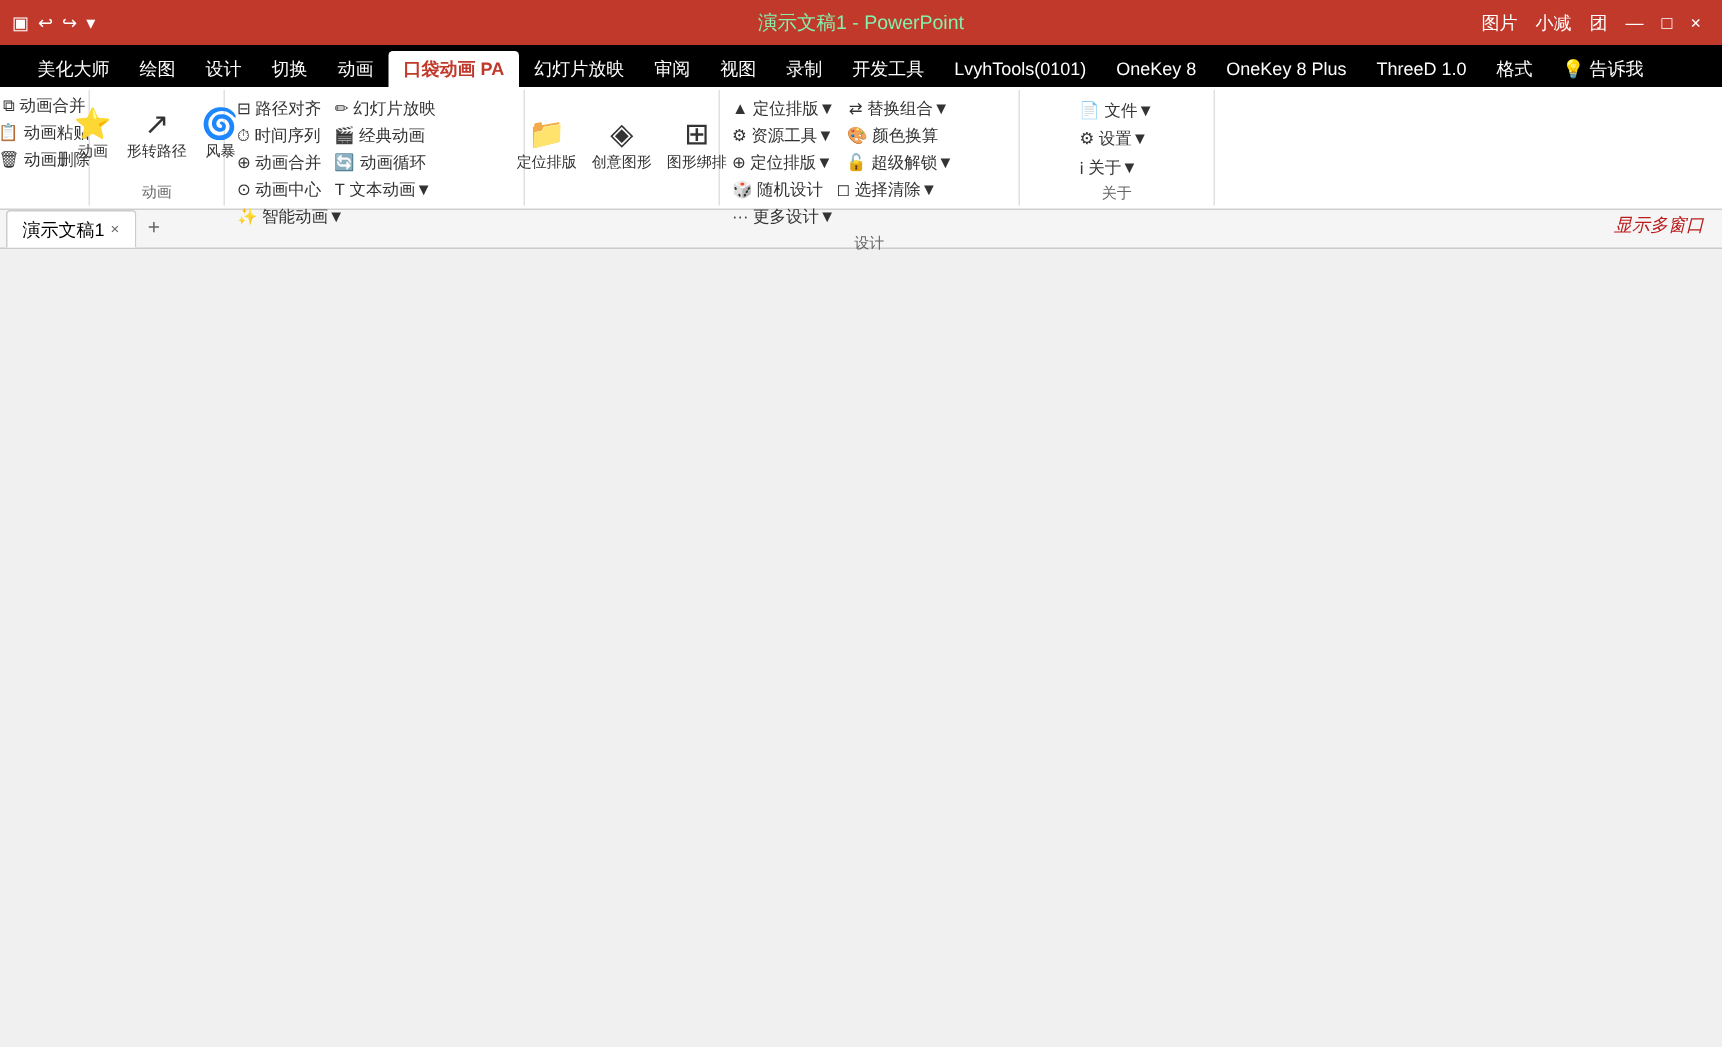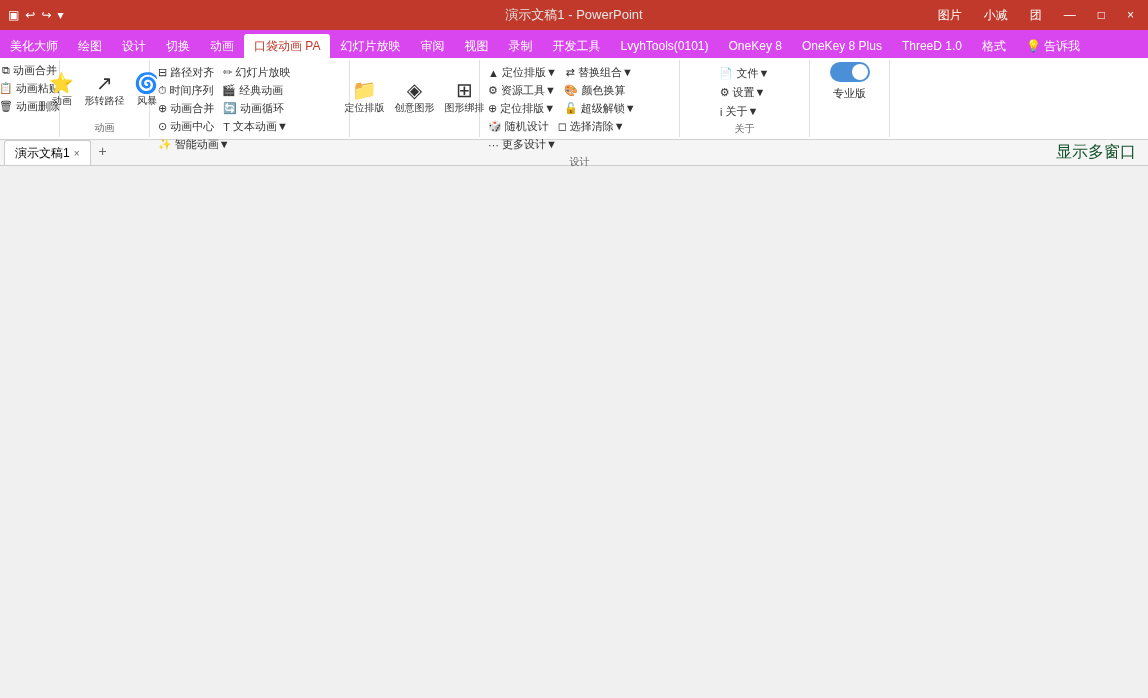--- a/index.html
+++ b/index.html
@@ -9,43 +9,43 @@
     #title-bar {
       height: 30px;
       background: #c0392b;
       display: flex;
       align-items: center;
       justify-content: space-between;
       padding: 0 8px;
       color: white;
     }
     #title-bar .left { display: flex; align-items: center; gap: 6px; font-size: 12px; }
-    #title-bar .center { position: absolute; left: 50%; transform: translateX(-50%); font-size: 13px; color: #e5e5e5; }
-    #title-bar .right { display: flex; align-items: center; gap: 10px; font-size: 12px; }
+    #title-bar .center { position: absolute; left: 50%; transform: translateX(-50%); font-size: 13px; color: #86efac; }
+    #title-bar .right { display: flex; align-items: center; font-size: 12px; }
     #title-bar .right span { cursor: pointer; padding: 2px 6px; }
 
     
     #ribbon-tabs {
       height: 28px;
-      background: #d946ef;
+      background: #000000;
       display: flex;
       align-items: flex-end;
-      padding: 0 0;
+      padding: 0 15px;
     }
     .ribbon-tab {
       padding: 4px 10px;
       font-size: 12px;
       color: white;
       cursor: pointer;
       border-radius: 3px 3px 0 0;
       height: 24px;
       display: flex;
       align-items: center;
     }
-    .ribbon-tab.active { background: white; color: #c0392b; font-weight: normal; }
+    .ribbon-tab.active { background: white; color: #c0392b; font-weight: bold; }
 
     
     #ribbon-content {
       background: white;
       border-bottom: 1px solid #d0d0d0;
       display: flex;
       height: 82px;
       padding: 2px 0;
     }
     .ribbon-group {
@@ -108,21 +108,21 @@
       border: 1px solid #ccc;
       border-bottom: none;
       border-radius: 3px 3px 0 0;
       cursor: pointer;
       display: flex;
       align-items: center;
       gap: 4px;
     }
     .doc-tab .close-x { font-size: 10px; color: #666; }
     #tab-add { padding: 3px 8px; cursor: pointer; font-size: 14px; color: #666; }
-    #show-multi { margin-left: auto; font-size: 16px; color: #14532d; cursor: pointer; padding: 2px 8px; }
+    #show-multi { margin-left: auto; font-size: 12px; color: #b91c1c; cursor: pointer; padding: 2px 8px; font-style: italic; }
 
     
     #workspace {
       display: flex;
       flex: 1;
       background: #8b8b8b;
       position: relative;
       overflow: hidden;
     }
     #ruler-v {
@@ -405,28 +405,20 @@
         <span>设置▼</span>
       </div>
       <div class="ribbon-btn-sm">
         <span>ℹ</span>
         <span>关于▼</span>
       </div>
     </div>
     <div class="ribbon-group-label">关于</div>
   </div>
 
-  <div class="ribbon-group" style="width:80px;justify-content:center;">
-    <div class="ribbon-group-content" style="flex-direction:column;align-items:center;gap:4px;">
-      <div style="width:40px;height:20px;background:#4a90d9;border-radius:10px;display:flex;align-items:center;padding:2px;cursor:pointer;">
-        <div style="width:16px;height:16px;background:white;border-radius:50%;margin-left:auto;"></div>
-      </div>
-      <span style="font-size:11px;color:#333;">专业版</span>
-    </div>
-  </div>
 </div>
 
 <div id="tab-bar">
   <div class="doc-tab">
     <span>演示文稿1</span>
     <span class="close-x">×</span>
   </div>
   <div id="tab-add">+</div>
   <div id="show-multi">显示多窗口</div>
 </div>

